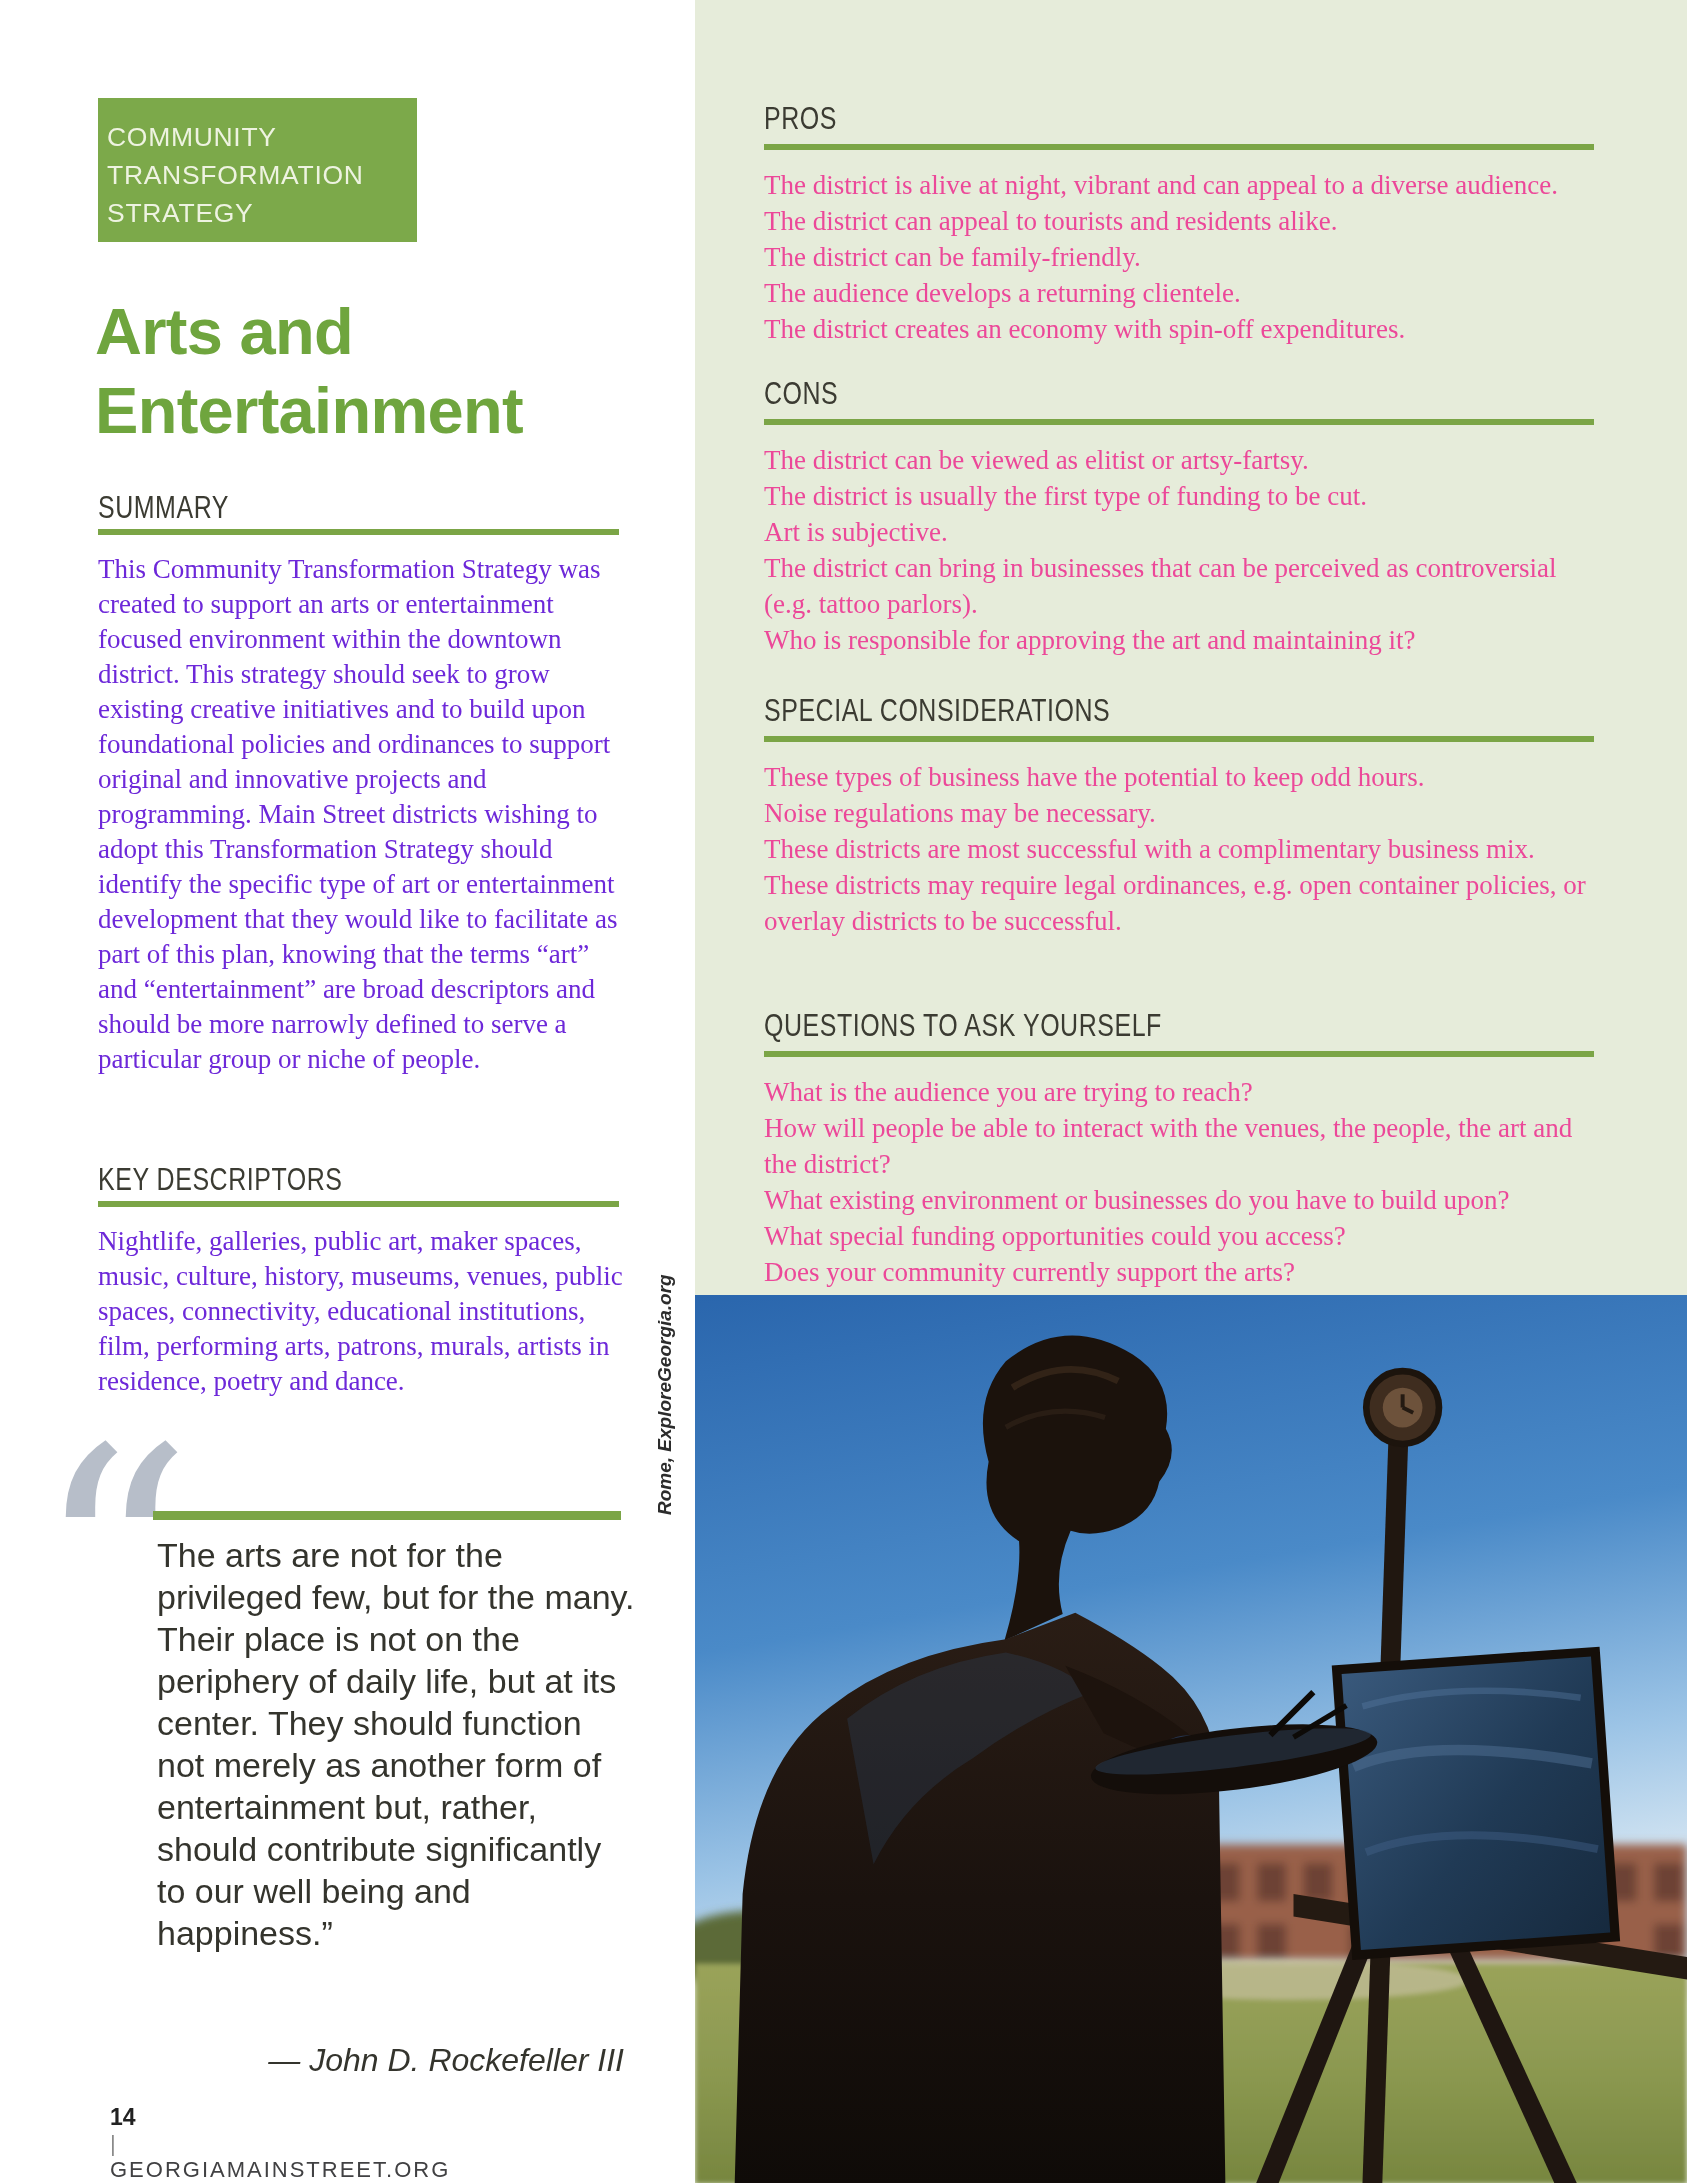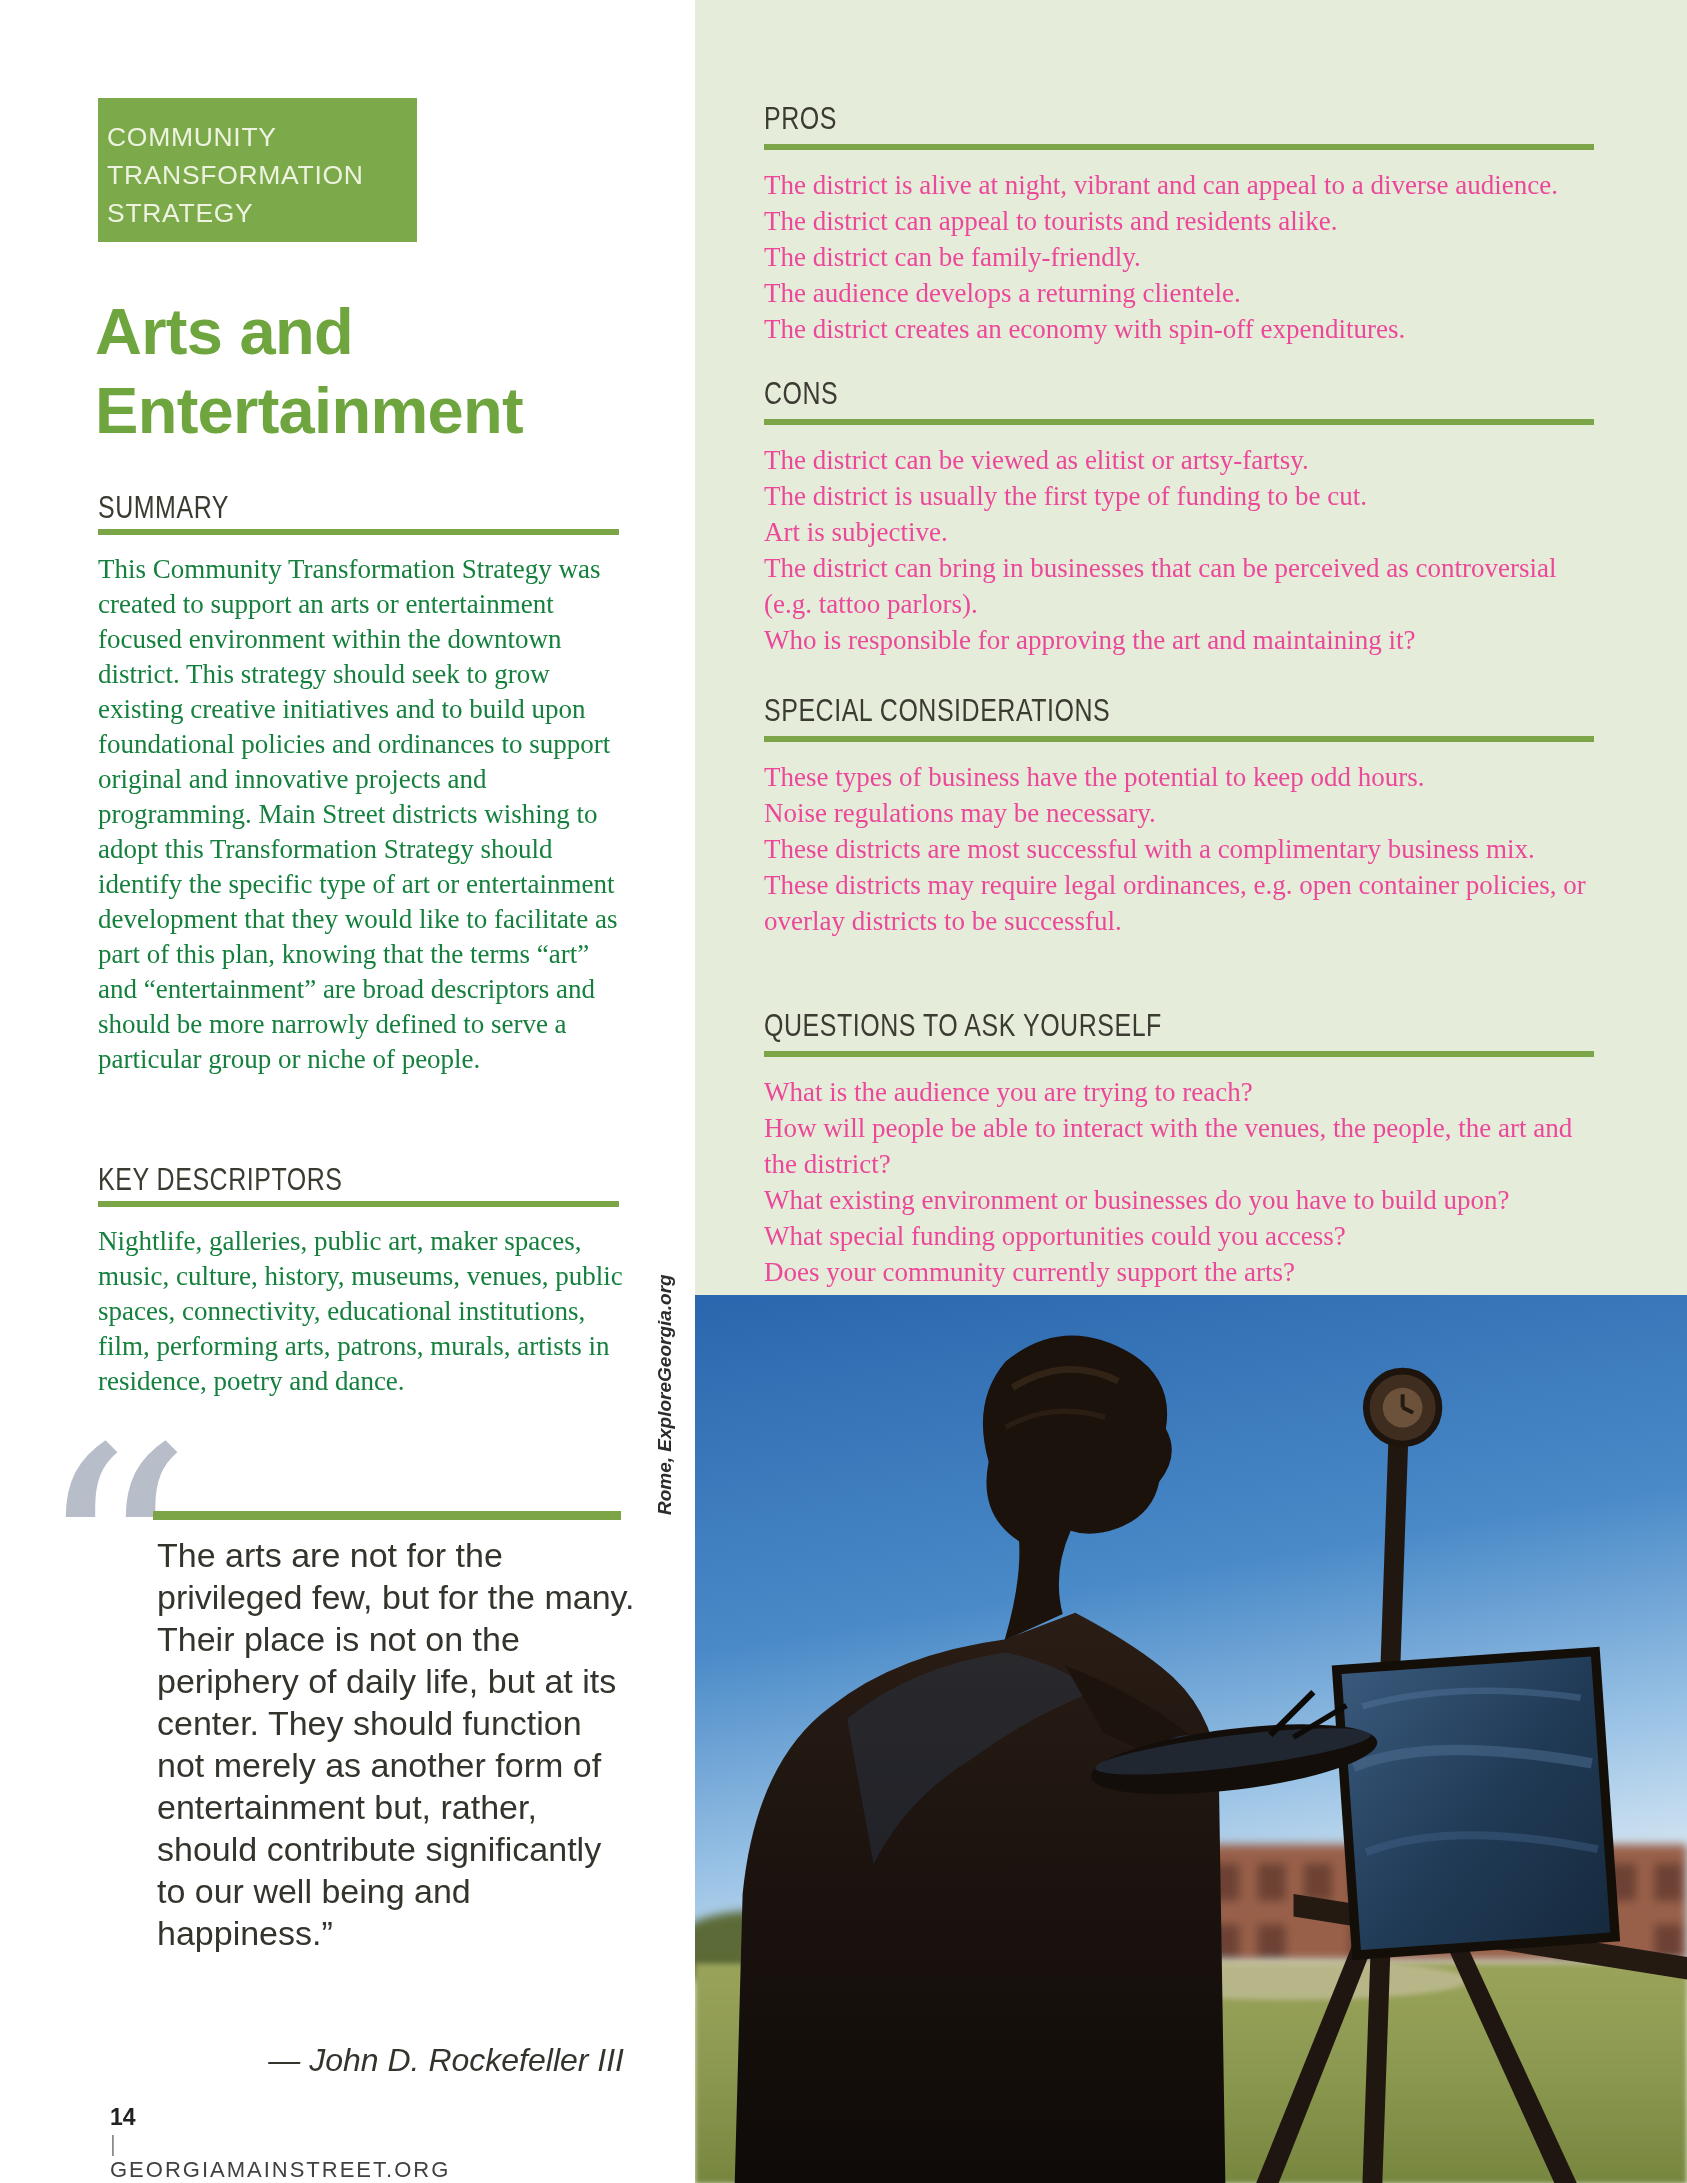--- a/index.html
+++ b/index.html
@@ -17,21 +17,21 @@
   .li{margin:0;font-size:27px;line-height:36px;color:#ec4899;}
 
   
   .badge{position:absolute;left:98px;top:98px;width:319px;height:144px;background:#7ca94a;
          box-sizing:border-box;padding:20px 0 0 9px;font-family:"Liberation Sans",sans-serif;
          font-size:26.5px;line-height:38px;color:#eef3e1;letter-spacing:0.7px;}
   .title{position:absolute;left:95px;top:292px;margin:0;font-family:"Liberation Sans",sans-serif;
          font-weight:700;font-size:65px;line-height:79px;color:#6fa53e;letter-spacing:-0.7px;}
   .pos{position:absolute;}
   .left-rule{width:521px;}
-  .left-body{width:529px;font-size:27px;line-height:35px;color:#15803d;margin:0;}
+  .left-body{width:529px;font-size:27px;line-height:35px;color:#6d28d9;margin:0;}
 
   .quote-mark{position:absolute;left:34px;top:1408px;font-family:"DejaVu Serif",serif;
               font-size:311px;line-height:1;color:#b7bec9;}
   .quote-bar{position:absolute;left:153px;top:1511px;width:468px;height:9.3px;background:#7ba546;}
   .quote-text{position:absolute;left:157px;top:1534px;width:479px;margin:0;
               font-family:"Liberation Sans",sans-serif;font-size:34px;line-height:42px;color:#34342d;}
   .quote-attr{position:absolute;left:157px;top:2042px;width:467px;margin:0;text-align:right;
               font-family:"Liberation Sans",sans-serif;font-style:italic;font-size:32px;color:#34342d;}
 
   .footer{position:absolute;left:98px;top:2104px;display:flex;align-items:baseline;

